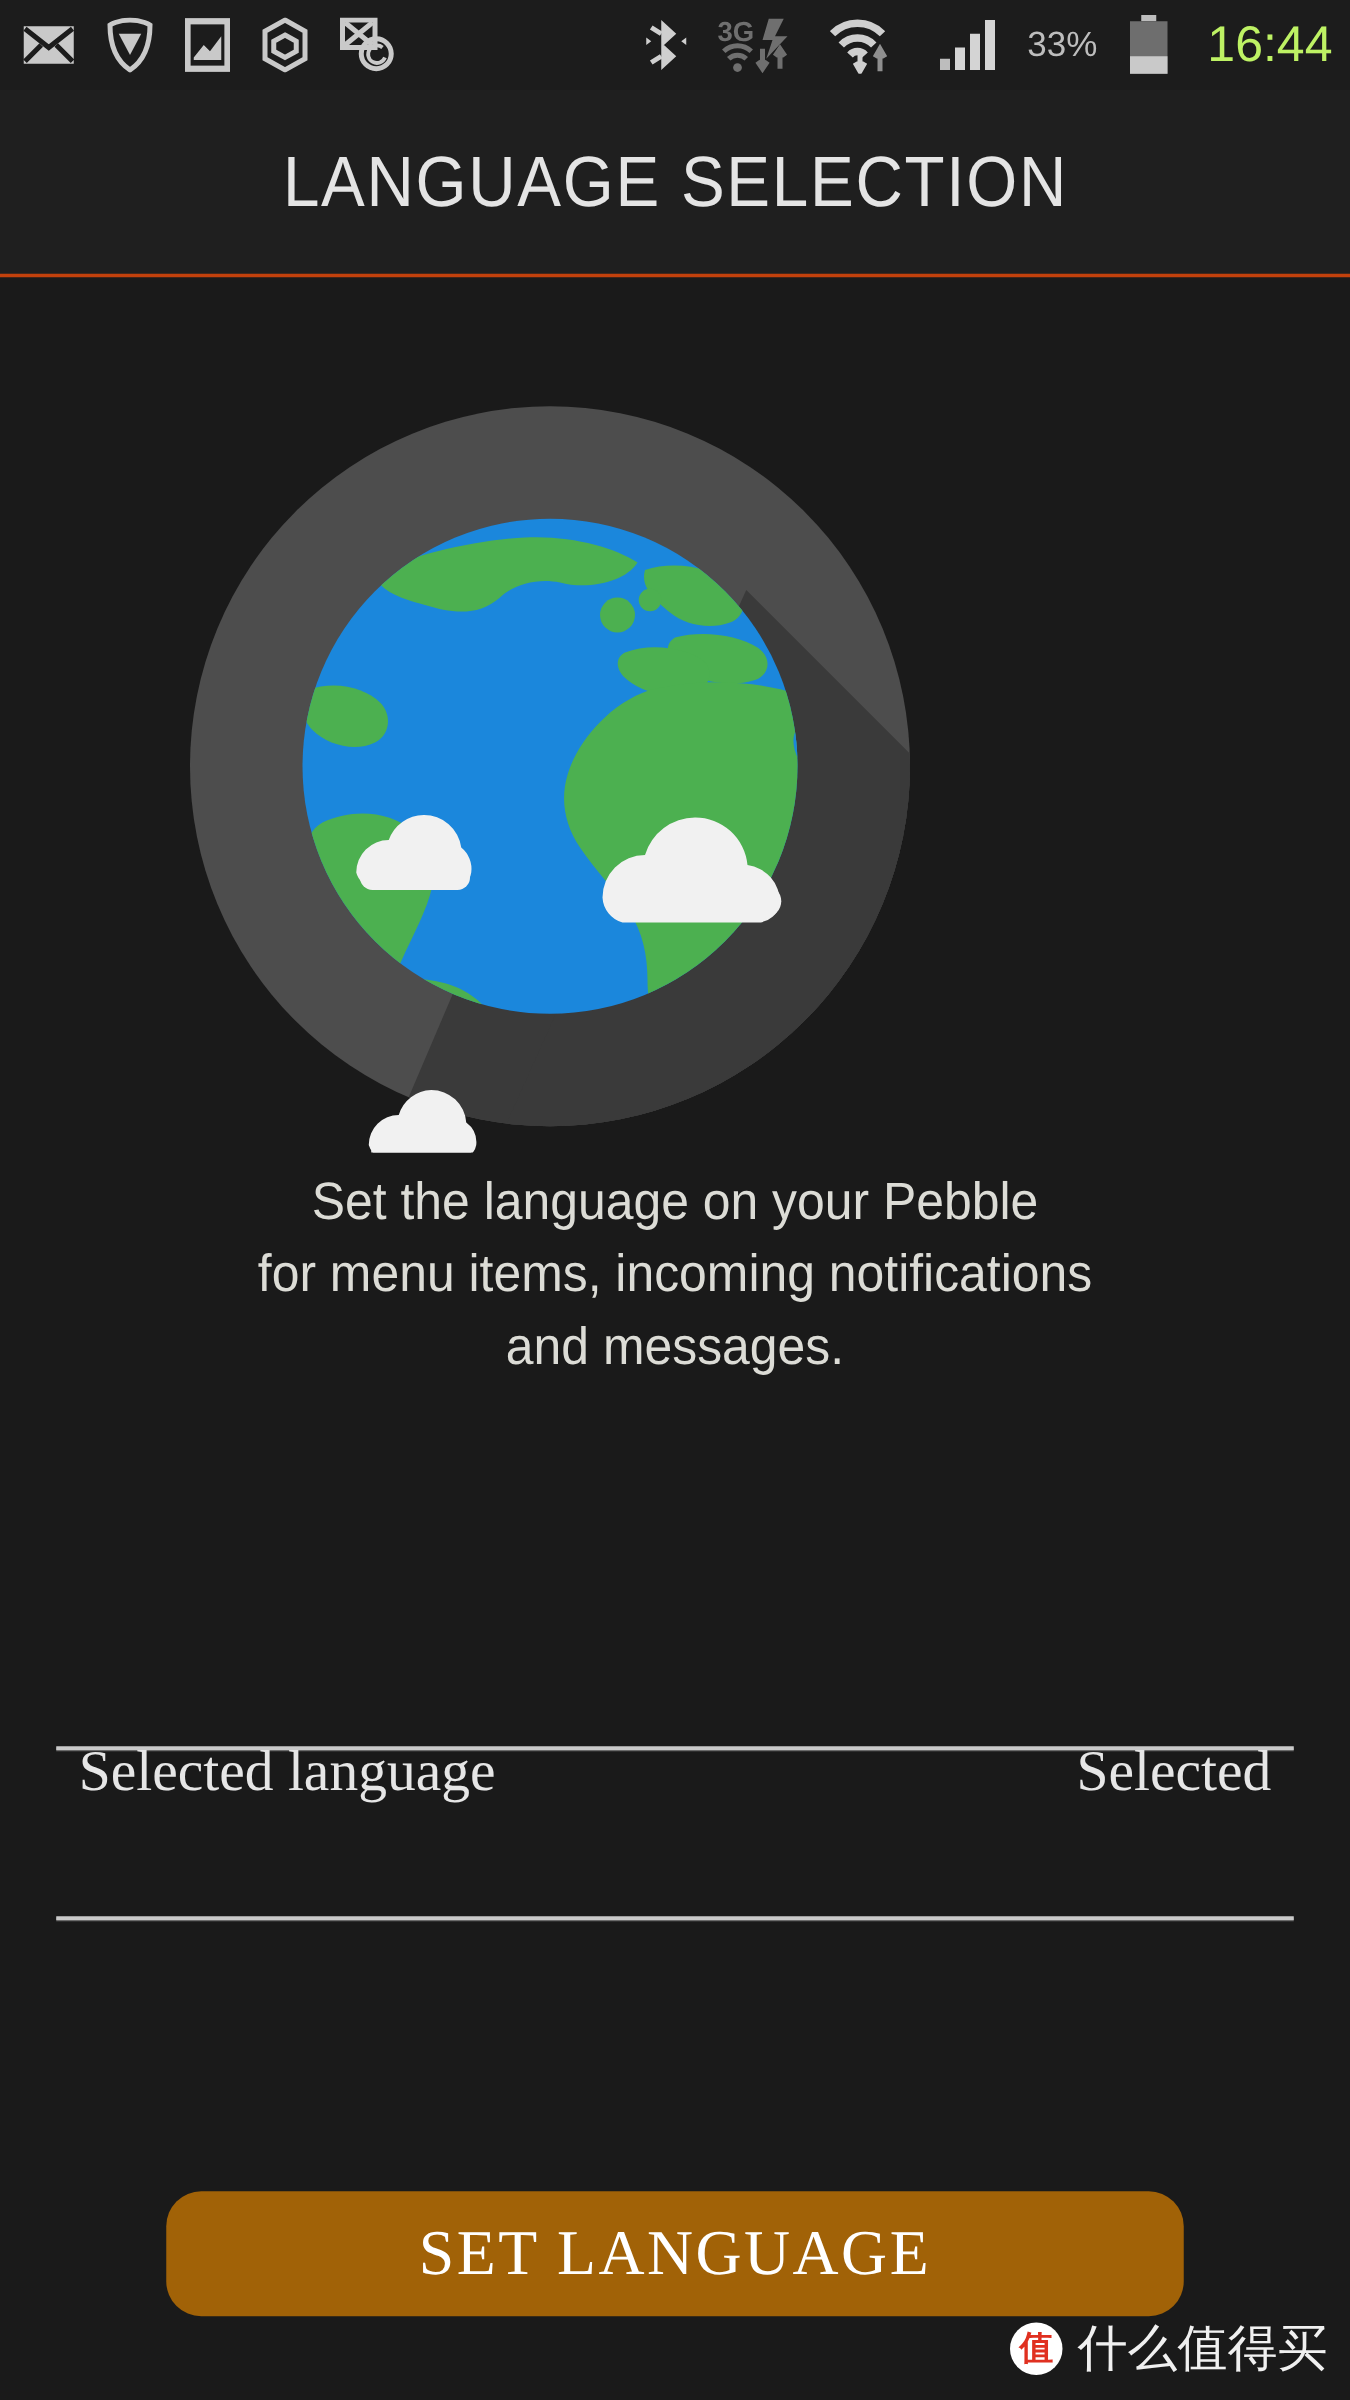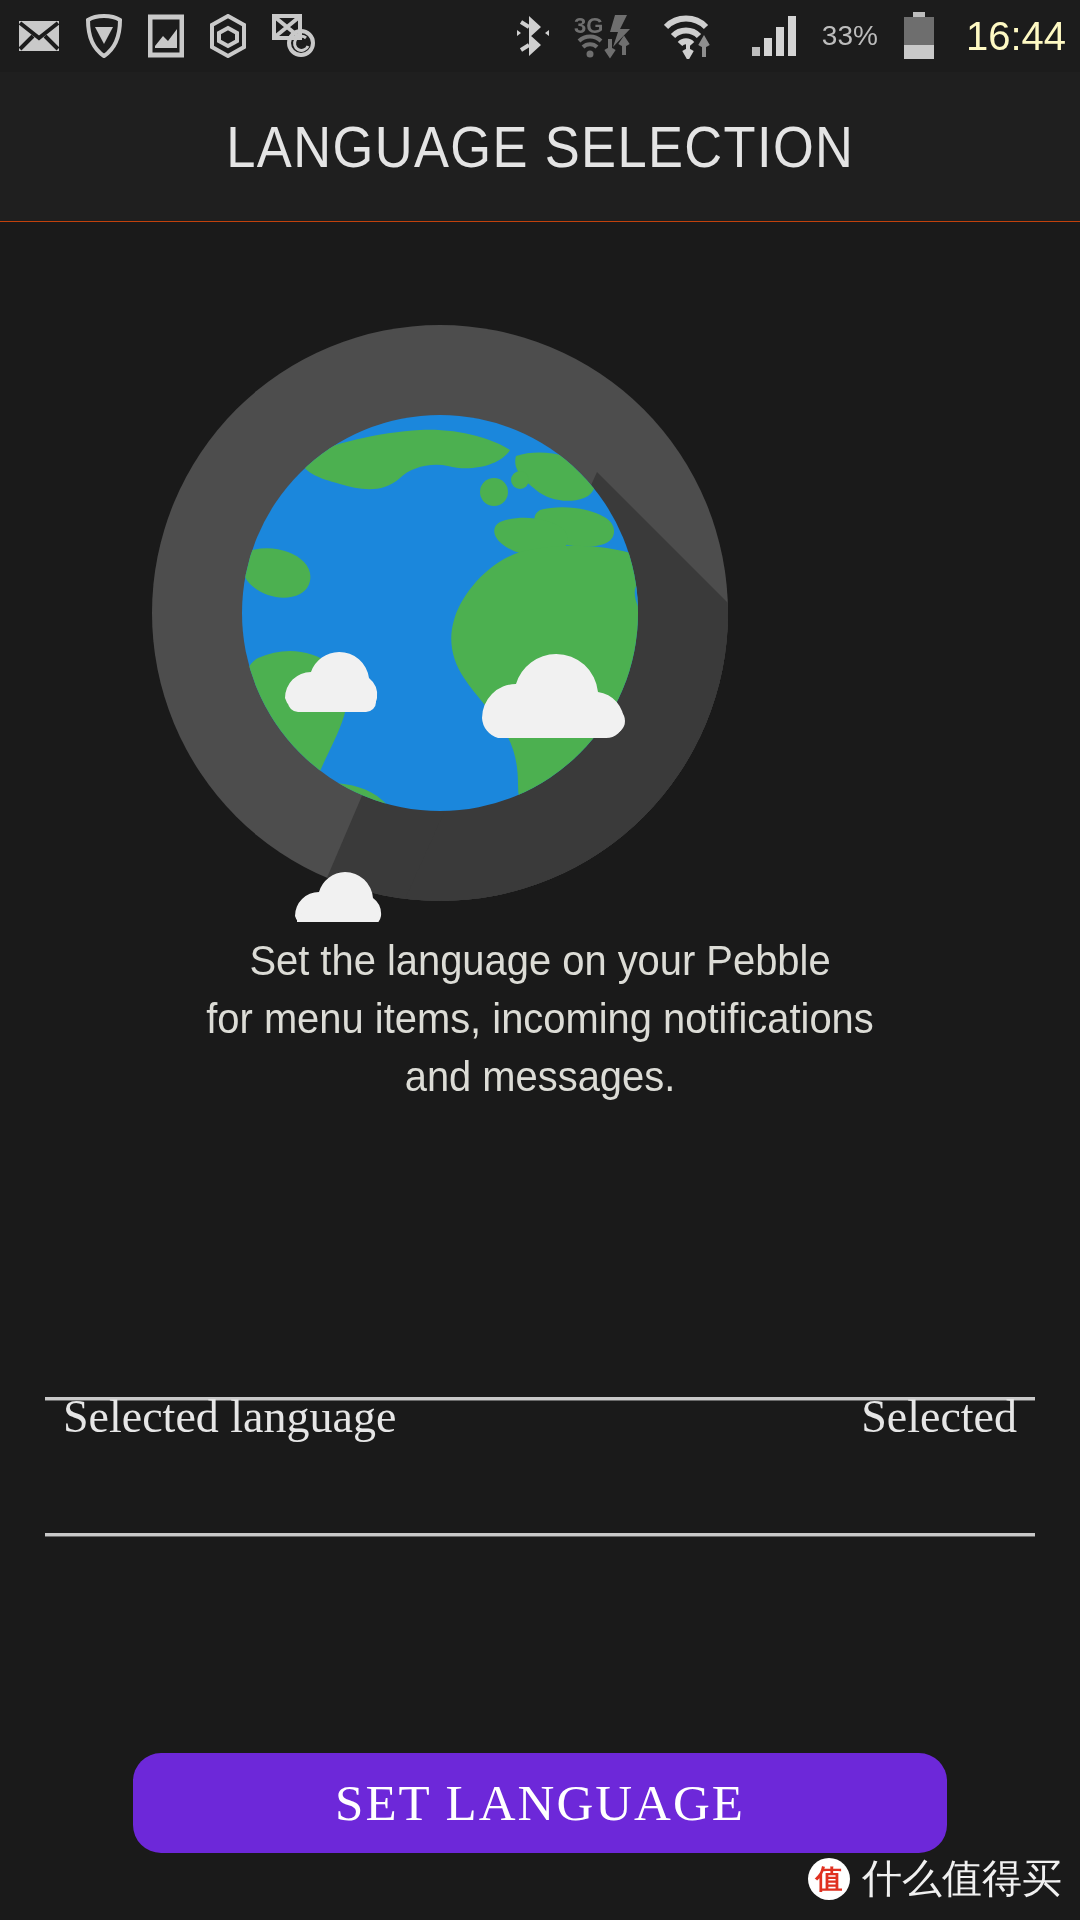--- a/index.html
+++ b/index.html
@@ -51,33 +51,33 @@
     line-height: 0;
   }
   .sb-text {
     color: #c8c8c8;
     font-size: 37px;
     letter-spacing: 0px;
     font-family: "Liberation Sans", sans-serif;
     white-space: nowrap;
   }
   .sb-battpct { font-size: 28px; color: #bdbdbd; }
-  .sb-clock { font-size: 40px; color: #fef9c3; margin-left: 6px; }
+  .sb-clock { font-size: 40px; color: #bef264; margin-left: 6px; }
 
   
   #header {
     position: absolute;
     left: 0; top: 72px;
     width: 1080px;
     height: 150px;
     background: #1f1f1f;
     display: flex;
     align-items: center;
     justify-content: center;
-    border-bottom: 1px solid #c2410c;
+    border-bottom: 3px solid #c2410c;
     box-sizing: border-box;
   }
   #header-title {
     color: #e4e4e4;
     font-size: 57px;
     font-weight: 300;
     letter-spacing: 1.5px;
     font-family: "Liberation Sans Narrow", "Liberation Sans", sans-serif;
     transform: scaleX(0.92);
     white-space: nowrap;
@@ -144,21 +144,21 @@
     font-family: "Liberation Serif", "DejaVu Serif", serif;
     white-space: nowrap;
   }
 
   
   #set-language-button {
     position: absolute;
     left: 133px; top: 1531px;
     width: 814px;
     height: 100px;
-    background: #6d28d9;
+    background: #a16207;
     border: none;
     border-radius: 28px;
     display: flex;
     align-items: center;
     justify-content: center;
     cursor: pointer;
     padding: 17px;
   }
   #set-language-label {
     color: #ffffff;

